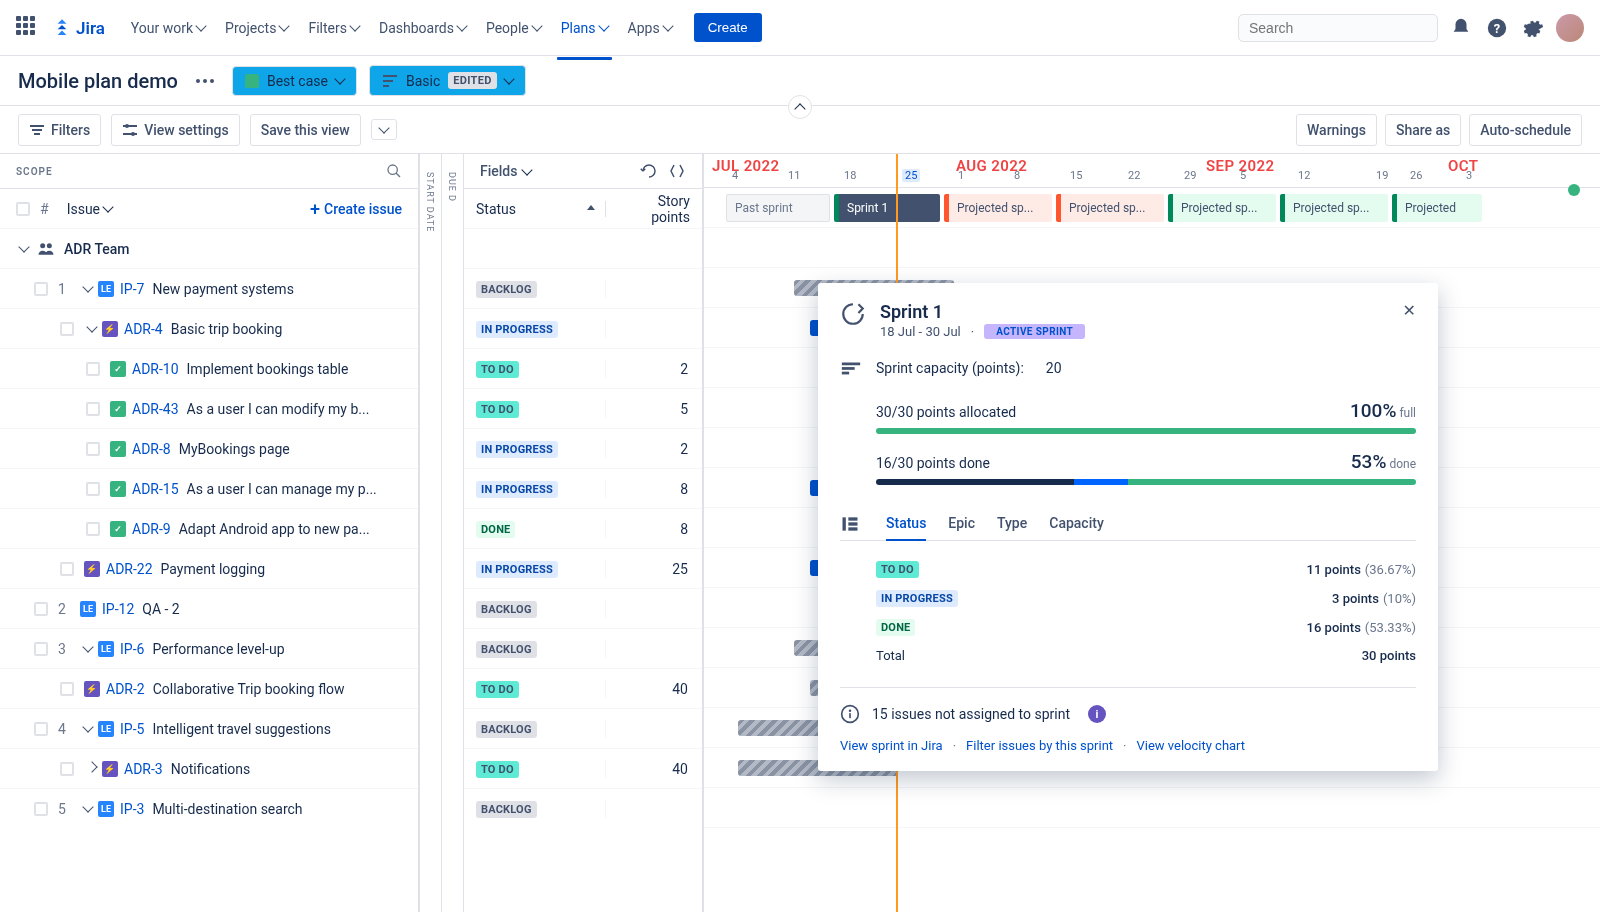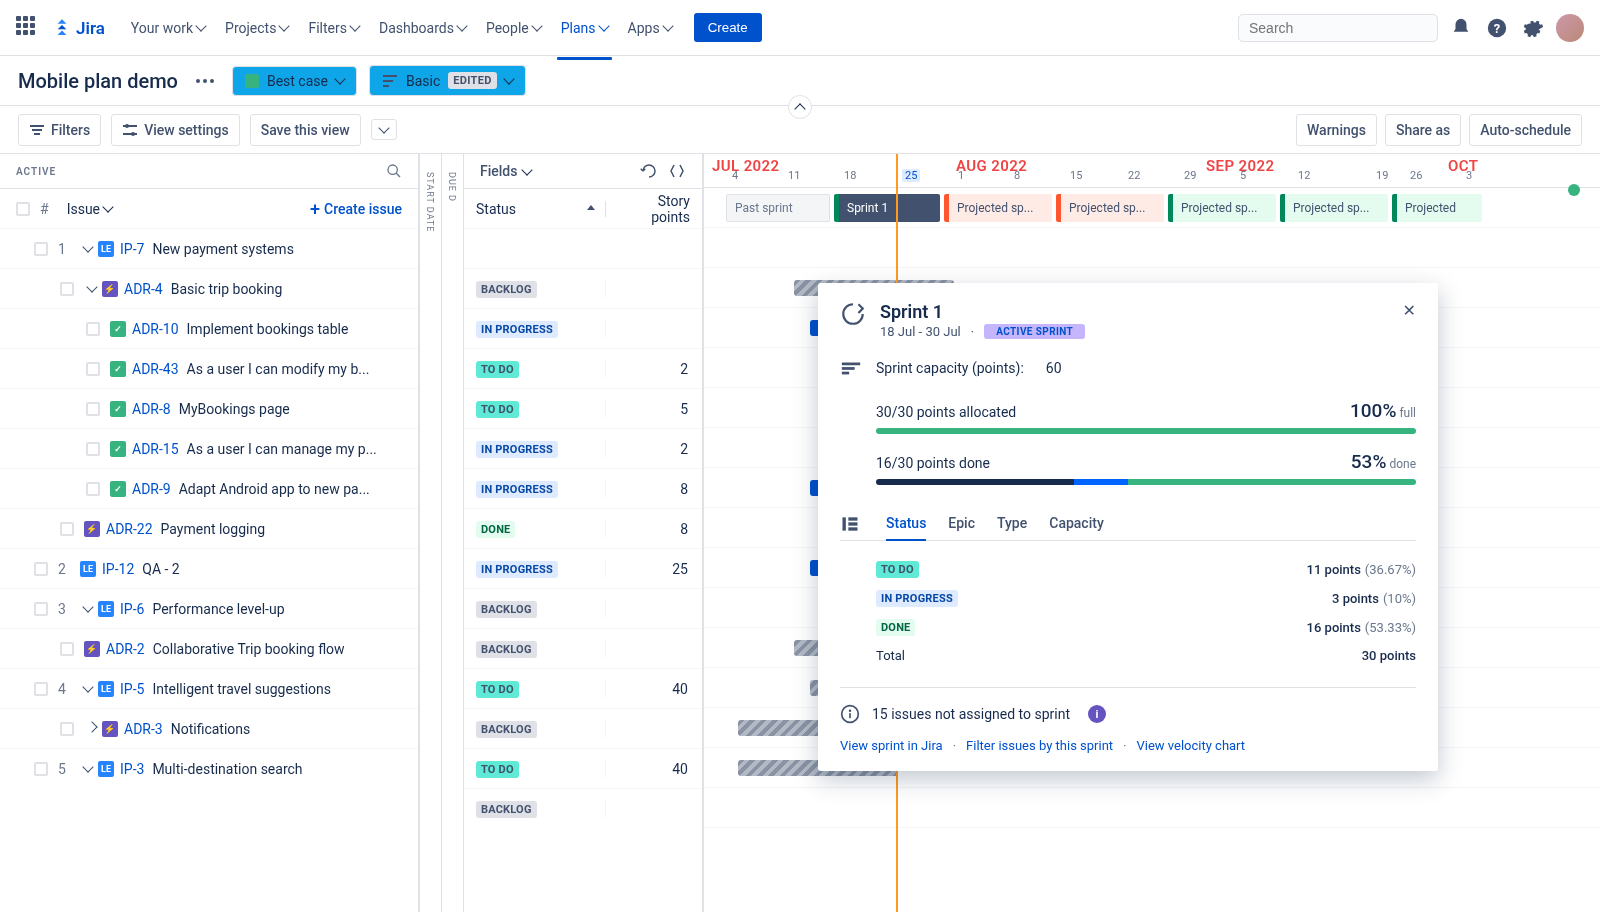--- a/index.html
+++ b/index.html
@@ -269,37 +269,48 @@
   <div class="tool-right">
     <div class="tool-btn bordered">Warnings</div>
     <div class="tool-btn bordered">Share as</div>
     <div class="tool-btn bordered">Auto-schedule</div>
   </div>
 </div>
 
 <div class="content">
   <div class="col-scope">
     <div class="scope-head">
-      <span class="scope-label">ACTIVE</span>
+      <span class="scope-label">SCOPE</span>
       <svg class="scope-search" width="16" height="16" viewBox="0 0 24 24">
           <circle cx="10" cy="10" r="7" fill="none" stroke="#6B778C" stroke-width="2"></circle>
           <line x1="15" y1="15" x2="21" y2="21" stroke="#6B778C" stroke-width="2"></line>
         </svg>
     </div>
     <div class="scope-cols">
       <div class="checkbox"></div>
       <span class="hash">#</span>
       <div class="issue-hdr">
           <span>Issue</span>
           <span class="chev"></span>
         </div>
       <div class="create-issue">
           <span style="font-size:18px;line-height:1">+</span>
           <span>Create issue</span>
         </div>
+    </div>
+    <div class="row team indent-0">
+      <span class="expand">
+          <span class="chev" style="transform:rotate(45deg)"></span>
+        </span>
+      <svg class="team-icon" viewBox="0 0 24 24" fill="#42526E">
+          <circle cx="8" cy="8" r="3"></circle>
+          <circle cx="16" cy="8" r="3"></circle>
+          <path d="M3 19c0-3 2-5 5-5s5 2 5 5M11 19c0-3 2-5 5-5s5 2 5 5"></path>
+        </svg>
+      <span>ADR Team</span>
     </div>
     <div id="scope-rows">
         <div class="row indent-1">
           <div class="checkbox"></div>
           <span class="row-num">1</span>
           <span class="expand">
             <span class="chev" style="transform:rotate(45deg)"></span>
           </span>
           <span class="it-icon it-le">LE</span>
           <span class="issue-key">IP-7</span>
@@ -587,21 +598,21 @@
     </div>
     <span class="close-x">✕</span>
   </div>
   <div class="cap-row">
     <svg class="cap-ico" viewBox="0 0 24 24">
         <rect x="2" y="6" width="20" height="3" fill="#42526E"></rect>
         <rect x="2" y="11" width="14" height="3" fill="#42526E"></rect>
         <rect x="2" y="16" width="8" height="3" fill="#42526E"></rect>
       </svg>
     <span>Sprint capacity (points):</span>
-    <span style="margin-left:8px">60</span>
+    <span style="margin-left:8px">20</span>
   </div>
   <div class="alloc" style="margin-left:36px">
     <div class="alloc-line">
       <span>30/30 points allocated</span>
       <span><span class="pct">100%</span><span class="pct-sm">full</span></span>
     </div>
     <div class="pbar"></div>
     <div class="alloc-line" style="margin-top:16px">
       <span>16/30 points done</span>
       <span><span class="pct">53%</span><span class="pct-sm">done</span></span>

